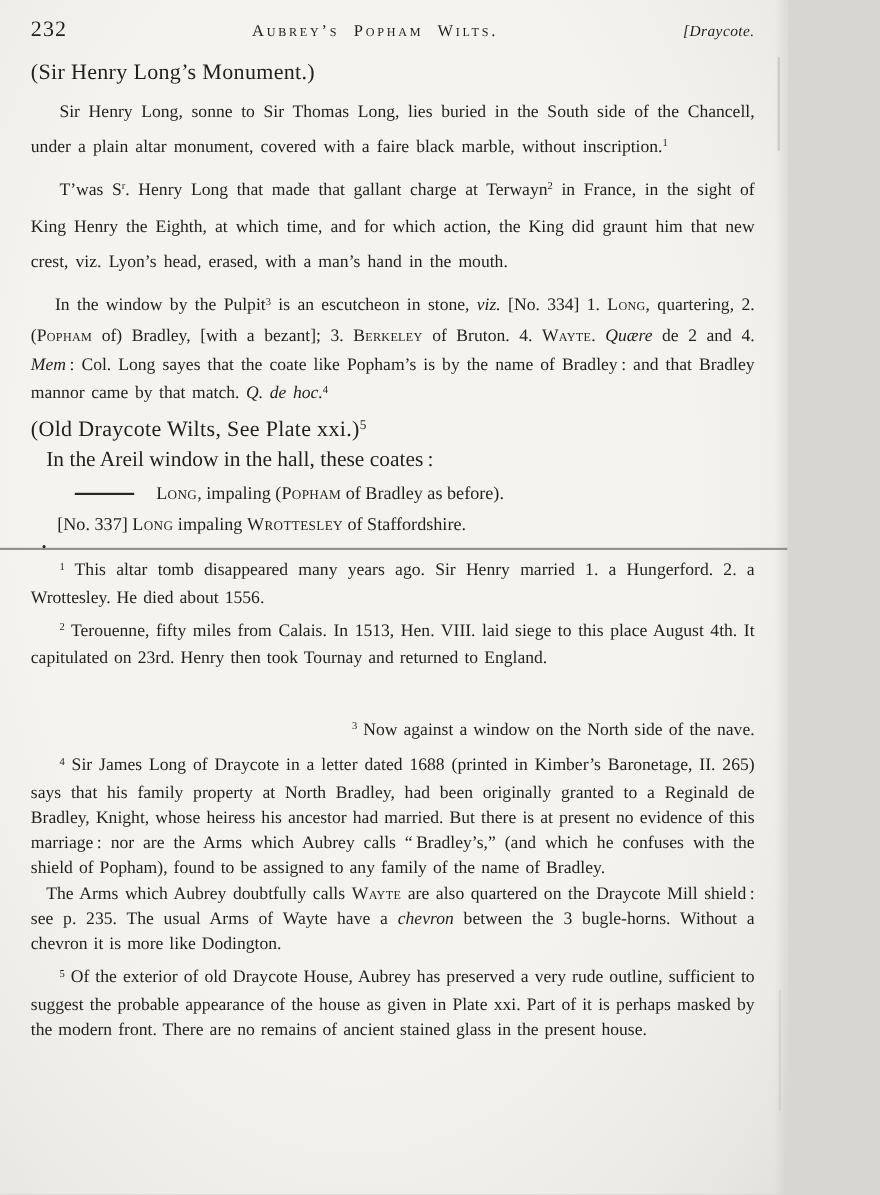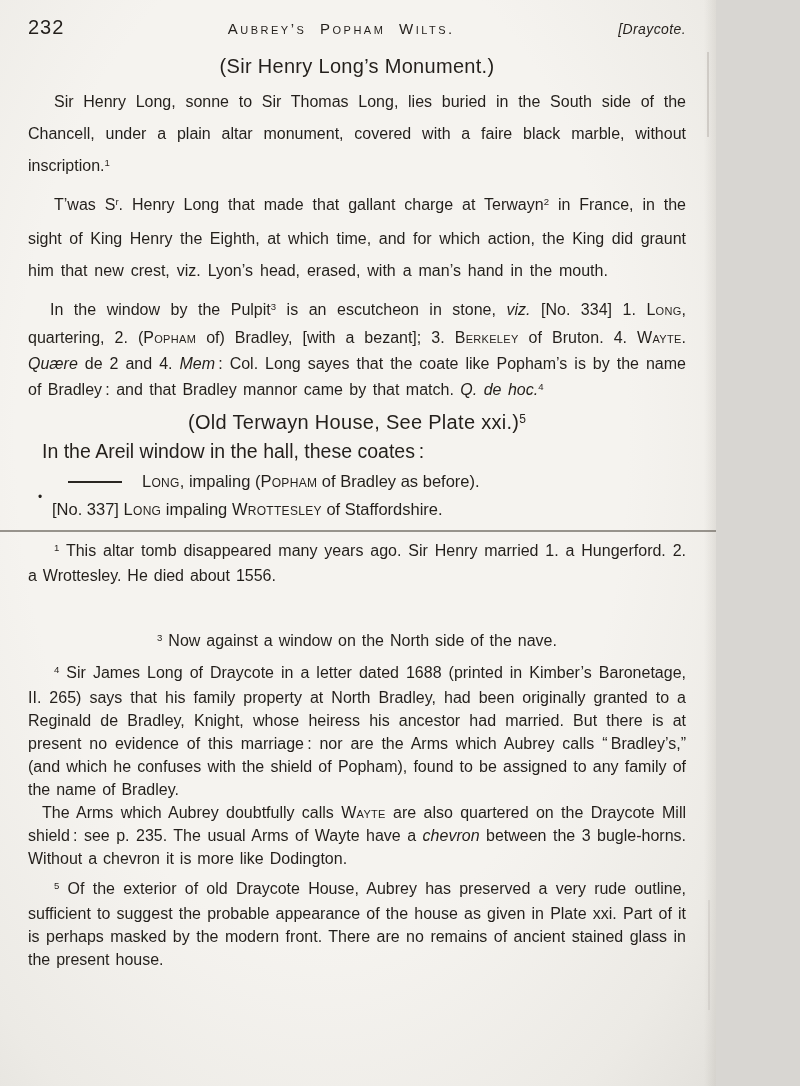--- a/index.html
+++ b/index.html
@@ -4,29 +4,29 @@
 <style>
   html,body{margin:0;padding:0;background:#d8d6d2;}
   .page{
     position:relative;
     width:716px;height:1086px;
     box-sizing:border-box;
     padding:16px 30px 0 28px;
     overflow:hidden;
     background:radial-gradient(ellipse at 45% 40%, #f5f3ef 55%, #eceae5 85%, #e3e1dc 100%);
     color:#231f1b;
-    font-family:Liberation Sans, sans-serif;
+    font-family:Liberation Serif, serif;
   }
   
   .running-head{display:flex;align-items:baseline;}
   .pageno{font-size:20px;letter-spacing:1px;}
   .rh-title{flex:1;text-align:center;font-variant:small-caps;font-size:15px;letter-spacing:2.5px;word-spacing:7px;}
   .corner{font-style:italic;font-size:14px;letter-spacing:0.4px;}
 
-  h1,h2,h3{font-weight:normal;text-align:center;font-size:20px;margin:0;letter-spacing:0.3px;}
+  h1,h2,h3{font-weight:normal;font-size:20px;margin:0;letter-spacing:0.3px;}
   .h-mon{margin:16px 0 4px;}
   .h-odh{margin:6px 0 2px;}
   .h-par{margin:8px 0 4px;}
 
   p{margin:0;}
   .body{font-size:16px;line-height:32px;text-align:justify;text-indent:26px;word-spacing:2.5px;}
   .p1{margin-top:8px;}
   .p2{margin-top:5px;}
   .small{font-size:16px;line-height:26px;text-align:justify;word-spacing:2px;}
   .p334{margin-top:10px;text-indent:22px;}
@@ -37,21 +37,21 @@
   .e-336{text-indent:24px;text-align:justify;}
   .e-337{text-indent:24px;margin-top:2px;}
 
   .sc{font-variant:small-caps;letter-spacing:0.3px;}
   .i{font-style:italic;}
   .sup{font-size:60%;position:relative;top:-0.5em;letter-spacing:0;}
   .dash{display:inline-block;width:54px;border-top:2px solid #2a2622;vertical-align:4px;margin-right:20px;}
 
   .fnrule{border:none;border-top:2px solid #97938c;margin:8px -30px 6px -28px;height:0;}
   .fn{font-size:16px;line-height:23px;text-align:justify;text-indent:26px;word-spacing:1.5px;margin-top:7px;}
-  .fn-center{text-align:center;text-indent:0;margin-top:42px;}
+  .fn-center{text-align:right;text-indent:0;margin-top:42px;}
   .fn-cont{margin-top:0;text-indent:14px;}
 
   .margin-dot{position:absolute;left:38px;top:490px;font-size:12px;}
 
   .edge-shade{position:absolute;top:0;right:0;width:12px;height:100%;
     background:linear-gradient(to right, rgba(0,0,0,0), rgba(118,112,102,0.13));pointer-events:none;}
   .edge-line-top{position:absolute;top:52px;right:7px;width:2px;height:85px;background:#b9b5ae;opacity:0.55;}
   .edge-line-bottom{position:absolute;top:900px;right:6px;width:2px;height:110px;background:#c3bfb8;opacity:0.4;}
 </style>
 </head>
@@ -66,36 +66,37 @@
   </div>
 
   <h1 class="h-mon">(Sir Henry Long’s Monument.)</h1>
 
   <p class="body p1"><span>Sir Henry Long, sonne to Sir Thomas Long, lies buried in the South side of the Chancell, under a plain altar monument, covered with a faire black marble, without inscription.</span><span class="sup">1</span></p>
 
   <p class="body p2"><span>T’was S</span><span class="sup">r</span><span>. Henry Long that made that gallant charge at Terwayn</span><span class="sup">2</span><span> in France, in the sight of King Henry the Eighth, at which time, and for which action, the King did graunt him that new crest, viz. Lyon’s head, erased, with a man’s hand in the mouth.</span></p>
 
   <p class="small p334"><span>In the window by the Pulpit</span><span class="sup">3</span><span> is an escutcheon in stone, </span><span class="i">viz.</span><span> [No. 334] 1. </span><span class="sc">Long</span><span>, quartering, 2. (</span><span class="sc">Popham</span><span> of) Bradley, [with a bezant]; 3. </span><span class="sc">Berkeley</span><span> of Bruton. 4. </span><span class="sc">Wayte</span><span>. </span><span class="i">Quære</span><span> de 2 and 4. </span><span class="i">Mem</span><span> : Col. Long sayes that the coate like Popham’s is by the name of Bradley : and that Bradley mannor came by that match. </span><span class="i">Q. de hoc.</span><span class="sup">4</span></p>
 
-  <h2 class="h-odh"><span>(Old Terwayn House, See Plate xxi.)</span><span class="sup">5</span></h2>
+  <h2 class="h-odh"><span>(Old Draycote Wilts, See Plate xxi.)</span><span class="sup">5</span></h2>
 
   <p class="areil">In the Areil window in the hall, these coates :</p>
 
   <span class="margin-dot">•</span>
 
   <p class="entry e-long"><span class="dash"></span><span class="sc">Long</span><span>, impaling (</span><span class="sc">Popham</span><span> of Bradley as before).</span></p>
 
 
 
 
   <p class="entry e-337"><span>[No. 337] </span><span class="sc">Long</span><span> impaling </span><span class="sc">Wrottesley</span><span> of Staffordshire.</span></p>
 
   <hr class="fnrule">
 
   <p class="fn"><span class="sup">1</span><span> This altar tomb disappeared many years ago. Sir Henry married 1. a Hungerford. 2. a Wrottesley. He died about 1556.</span></p>
+  <p class="fn"><span class="sup">2</span><span> Terouenne, fifty miles from Calais. In 1513, Hen. VIII. laid siege to this place August 4th. It capitulated on 23rd. Henry then took Tournay and returned to England.</span></p>
   <p class="fn fn-center"><span class="sup">3</span><span> Now against a window on the North side of the nave.</span></p>
   <p class="fn"><span class="sup">4</span><span> Sir James Long of Draycote in a letter dated 1688 (printed in Kimber’s Baronetage, II. 265) says that his family property at North Bradley, had been originally granted to a Reginald de Bradley, Knight, whose heiress his ancestor had married. But there is at present no evidence of this marriage : nor are the Arms which Aubrey calls “ Bradley’s,” (and which he confuses with the shield of Popham), found to be assigned to any family of the name of Bradley.</span></p>
   <p class="fn fn-cont"><span>The Arms which Aubrey doubtfully calls </span><span class="sc">Wayte</span><span> are also quartered on the Draycote Mill shield : see p. 235. The usual Arms of Wayte have a </span><span class="i">chevron</span><span> between the 3 bugle-horns. Without a chevron it is more like Dodington.</span></p>
   <p class="fn"><span class="sup">5</span><span> Of the exterior of old Draycote House, Aubrey has preserved a very rude outline, sufficient to suggest the probable appearance of the house as given in Plate xxi. Part of it is perhaps masked by the modern front. There are no remains of ancient stained glass in the present house.</span></p>
 
   <div class="edge-shade"></div>
   <div class="edge-line-top"></div>
   <div class="edge-line-bottom"></div>
 
 </div>

